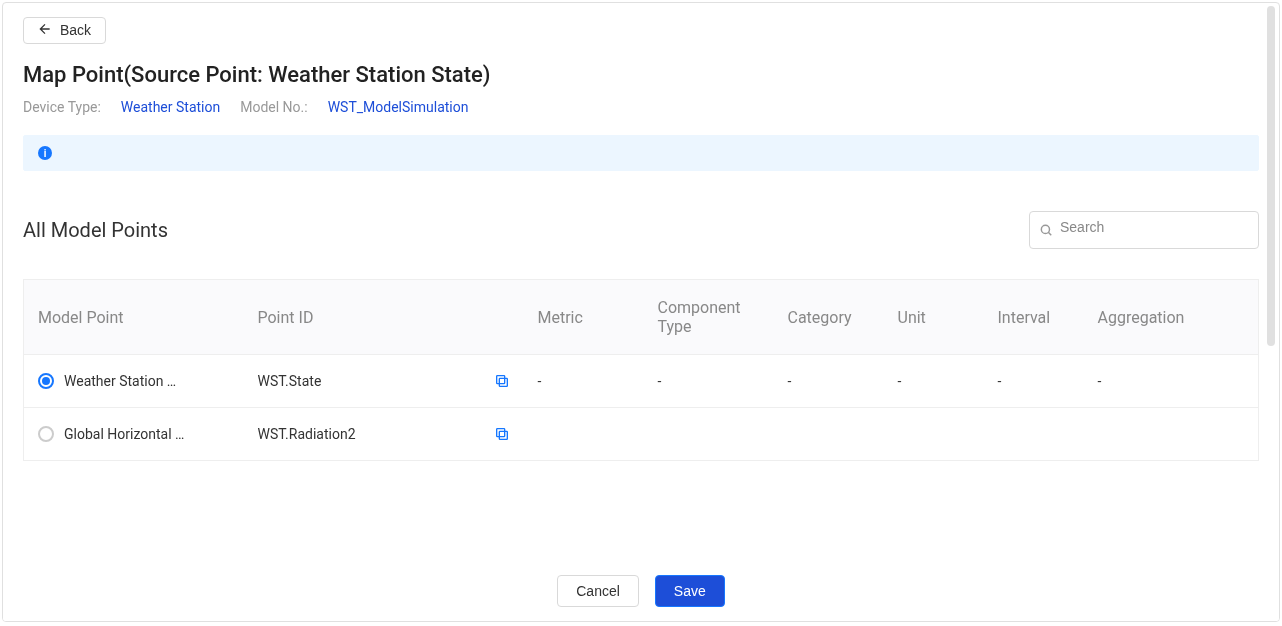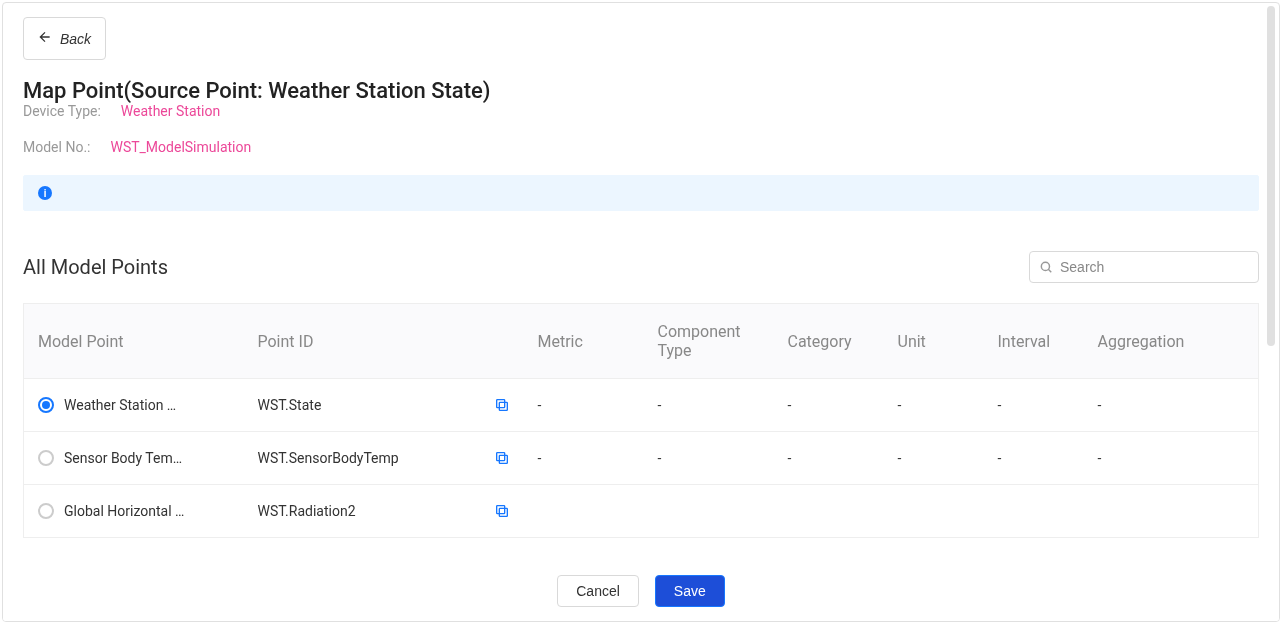--- a/index.html
+++ b/index.html
@@ -18,48 +18,47 @@
     overflow: hidden;
   }
   .page-content {
     padding: 14px 20px 0 20px;
     height: 544px;
     overflow: hidden;
     position: relative;
   }
   .back-btn {
     display: inline-flex;
-    align-items: flex-end;
+    align-items: flex-start;
     gap: 8px;
     border: 1px solid #d9d9d9;
     background: #fff;
-    padding: 12px 14px;
+    padding: 4px 14px;
     border-radius: 4px;
     cursor: pointer;
     font-size: 14px;
     color: #333;
-    font-style: italic;
   }
   .page-title {
     font-size: 22px;
     font-weight: 500;
     color: #222;
     margin-top: 18px;
+    margin-bottom: 12px;
   }
   .meta-row {
     display: flex;
     gap: 20px;
     font-size: 14px;
     margin-bottom: 20px;
     flex-wrap: wrap;
-    flex-direction: column;
   }
   .meta-item { display: flex; gap: 20px; align-items: baseline; }
   .meta-label { color: #999; }
-  .meta-value { color: #ec4899; }
+  .meta-value { color: #1d4ed8; }
   .info-banner {
     background: #ecf6ff;
     border: 1px solid #ecf6ff;
     border-radius: 2px;
     padding: 10px 14px;
     display: flex;
     align-items: center;
     gap: 10px;
     font-size: 14px;
     color: #333;
@@ -74,38 +73,38 @@
     justify-content: center;
     color: #fff;
     font-size: 10px;
     font-weight: bold;
     flex: 0 0 auto;
   }
   .section-header {
     display: flex;
     justify-content: space-between;
     align-items: center;
-    margin-bottom: 20px;
+    margin-bottom: 30px;
   }
   .section-title { font-size: 20px; font-weight: 400; color: #333; }
   .search-wrap {
     position: relative;
     display: flex;
     align-items: center;
   }
   .search-wrap svg {
     position: absolute;
     left: 10px;
     width: 14px; height: 14px;
     color: #999;
   }
   .search-input {
     border: 1px solid #d9d9d9;
     border-radius: 4px;
-    padding: 7px 10px 7px 30px;
+    padding: 7px 10px 13px 30px;
     font-size: 14px;
     width: 230px;
     color: #333;
   }
   .search-input::placeholder { color: #888; }
 
   table.data-table {
     width: 100%;
     border-collapse: collapse;
     border: 1px solid #eee;
@@ -282,45 +281,20 @@
           <td>-</td>
           <td>-</td>
           <td>-</td>
           <td>-</td>
           <td>-</td>
         </tr>
         <tr>
           <td>
             <div class="radio-cell">
               <span class="radio"></span>
-              <span class="truncate">Sensor Body Tem…</span>
-            </div>
-          </td>
-          <td>
-            <div class="pointid-cell">
-              <span>WST.SensorBodyTemp</span>
-              <span class="copy-icon">
-                <svg viewBox="0 0 24 24" fill="none" stroke="currentColor" stroke-width="2">
-                    <rect x="8" y="8" width="12" height="12" rx="1"></rect>
-                    <rect x="4" y="4" width="12" height="12" rx="1"></rect>
-                  </svg>
-              </span>
-            </div>
-          </td>
-          <td>-</td>
-          <td>-</td>
-          <td>-</td>
-          <td>-</td>
-          <td>-</td>
-          <td>-</td>
-        </tr>
-        <tr>
-          <td>
-            <div class="radio-cell">
-              <span class="radio"></span>
               <span class="truncate">Global Horizontal …</span>
             </div>
           </td>
           <td>
             <div class="pointid-cell">
               <span>WST.Radiation2</span>
               <span class="copy-icon">
                 <svg viewBox="0 0 24 24" fill="none" stroke="currentColor" stroke-width="2">
                     <rect x="8" y="8" width="12" height="12" rx="1"></rect>
                     <rect x="4" y="4" width="12" height="12" rx="1"></rect>

